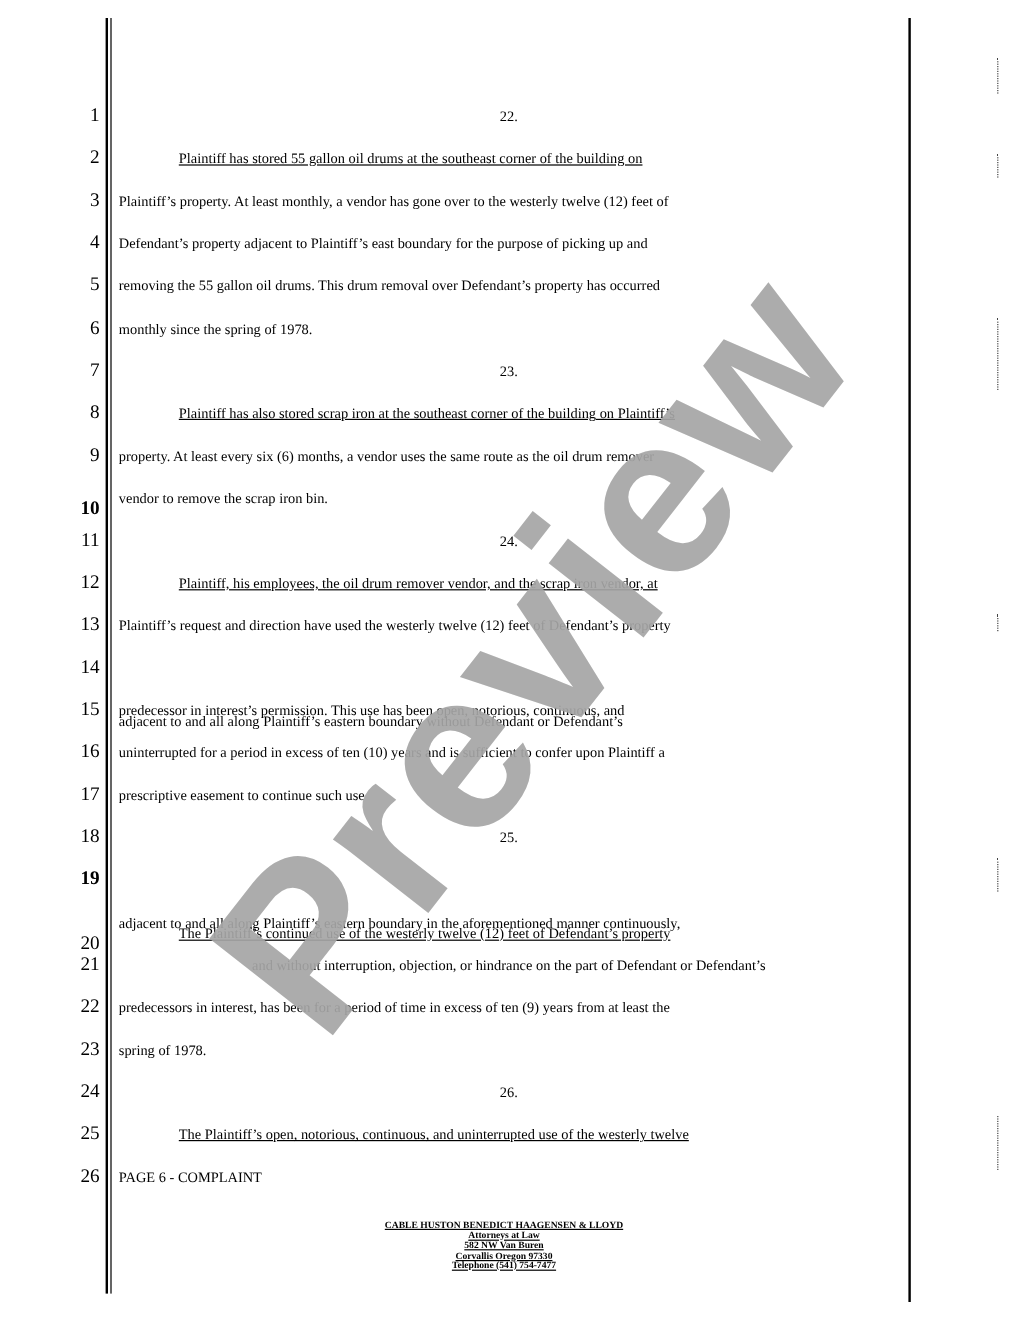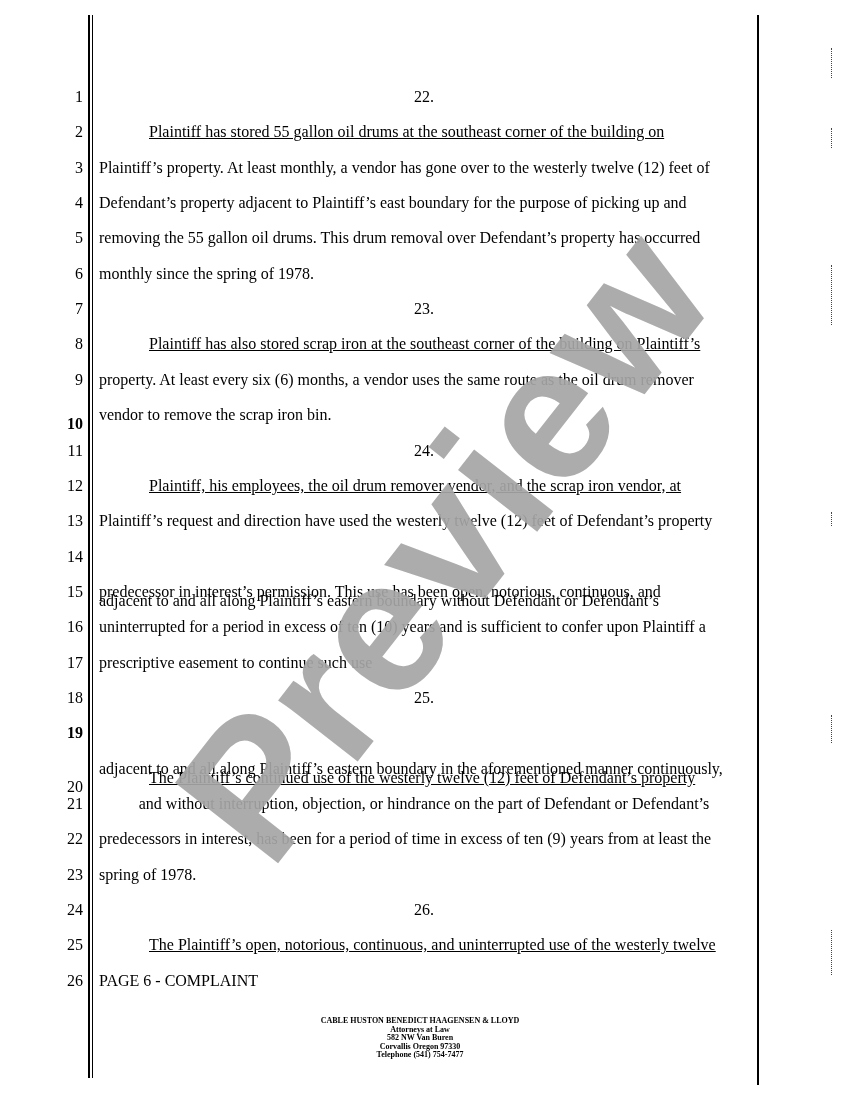--- a/index.html
+++ b/index.html
@@ -3,25 +3,25 @@
 <meta charset="utf-8">
 <style>
   html, body { margin: 0; padding: 0; background: #ffffff; }
   body { width: 850px; height: 1104px; position: relative; overflow: hidden;
          font-family: "Liberation Serif", "DejaVu Serif", serif; color: #000; }
   .rule-left-a { position: absolute; left: 88px; top: 15px; width: 2px; height: 1063px; background: #000; }
   .rule-left-b { position: absolute; left: 92px; top: 15px; width: 1px; height: 1063px; background: #000; }
   .rule-right { position: absolute; left: 757px; top: 15px; width: 2px; height: 1070px; background: #000; }
   .line-nums { position: absolute; left: 55px; top: 0; width: 28px; }
   .ln { position: absolute; right: 0; font-size: 16px; line-height: 20px; text-align: right; width: 28px; }
-  .row { position: absolute; left: 99px; width: 650px; font-size: 16px; line-height: 20px; white-space: nowrap; }
+  .row { position: absolute; left: 99px; width: 650px; font-size: 12px; line-height: 20px; white-space: nowrap; }
   .row.indent { text-indent: 50px; text-decoration: underline; }
   .row.center { text-align: center; left: 99px; width: 650px; }
   .footer-firm { position: absolute; left: 280px; width: 280px; top: 1017px; text-align: center;
-                 font-size: 8px; line-height: 8.5px; font-weight: bold; }
+                 font-size: 8px; line-height: 8.5px; font-weight: bold; text-decoration: underline; }
   .watermark { position: absolute; left: 80px; top: 440px; width: 720px; text-align: center;
                font-family: "Liberation Sans", "DejaVu Sans", sans-serif; font-weight: bold;
                font-size: 190px; color: #a6a6a6; opacity: 0.92;
                transform: rotate(-52deg); transform-origin: 50% 50%; pointer-events: none; letter-spacing: 2px; }
   .dotcol { position: absolute; left: 831px; width: 2px; border-left: 1px dotted #444; }
 </style>
 </head>
 <body>
 
 <div class="rule-left-a"></div>

